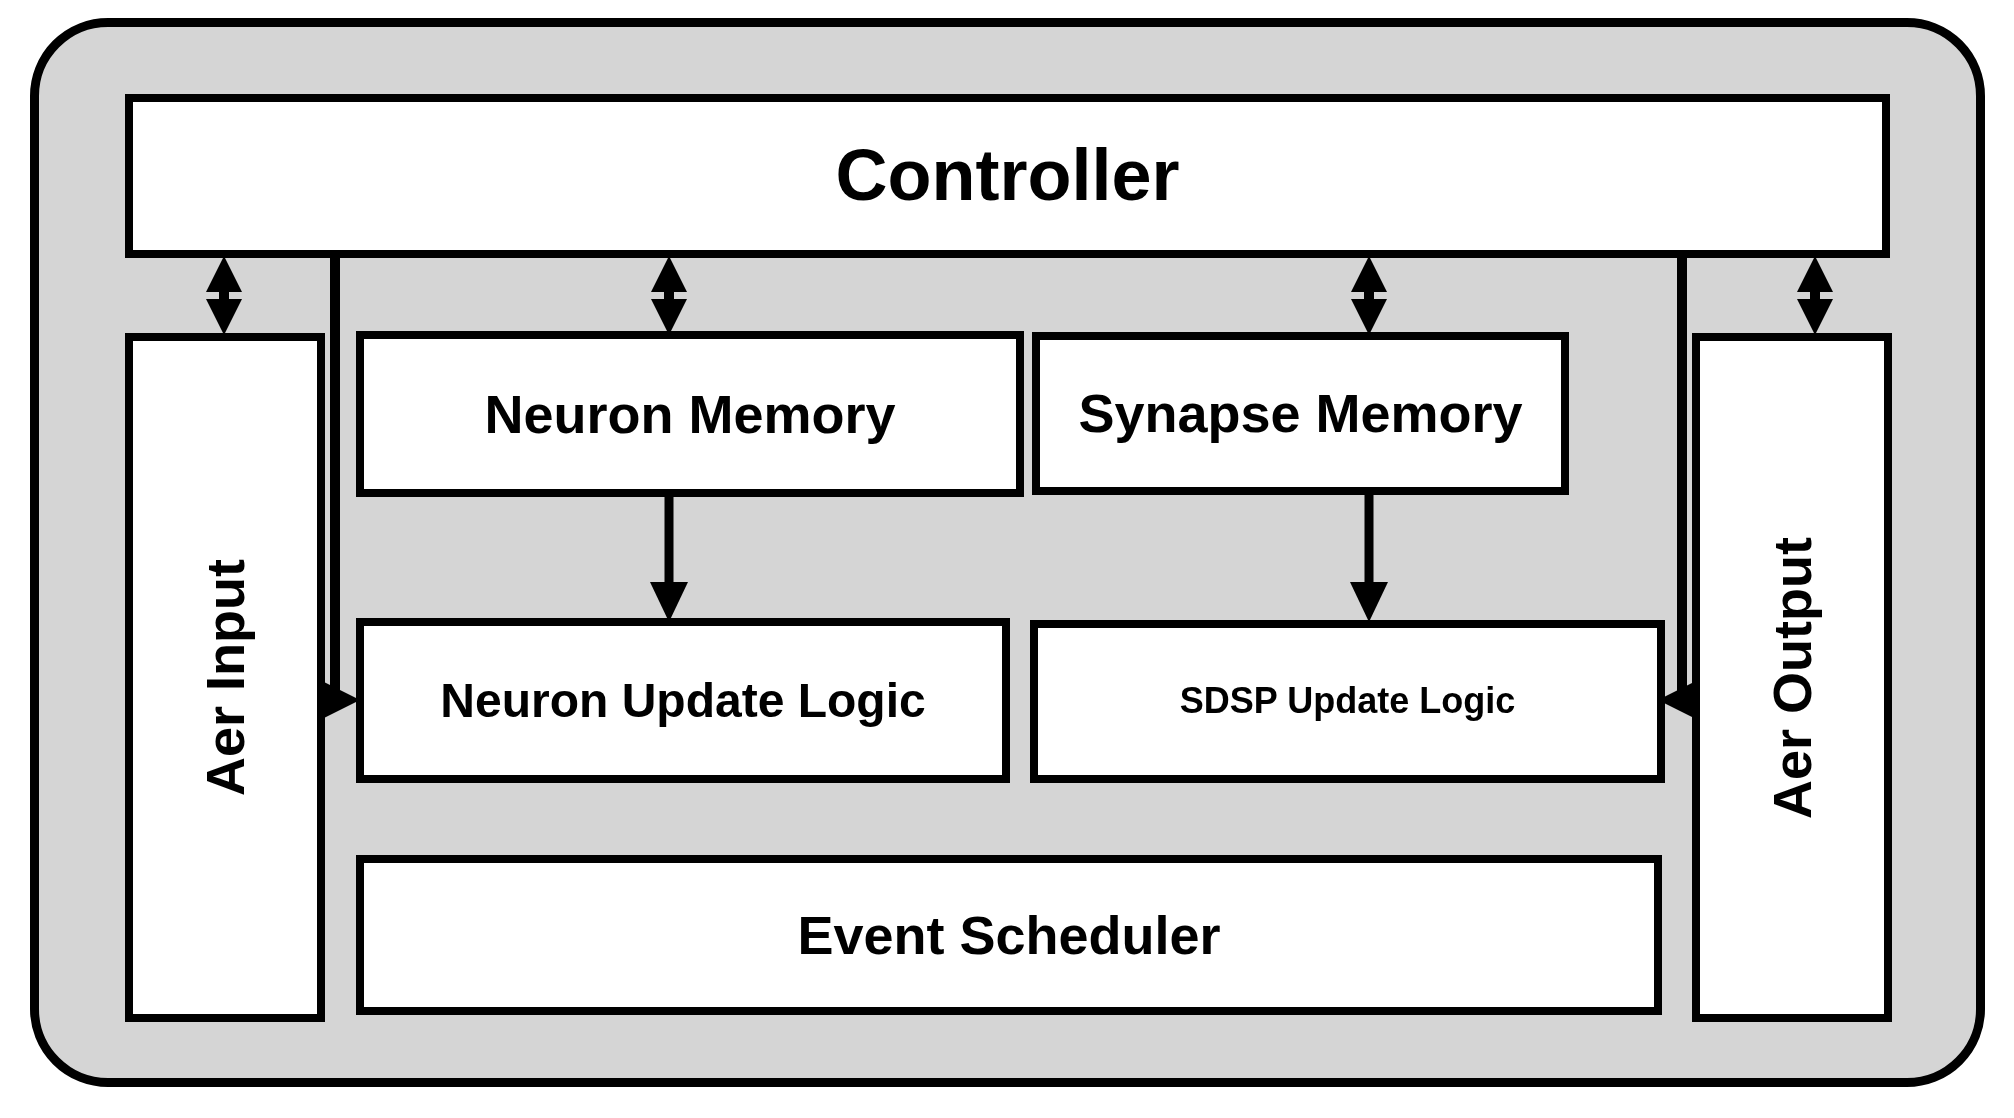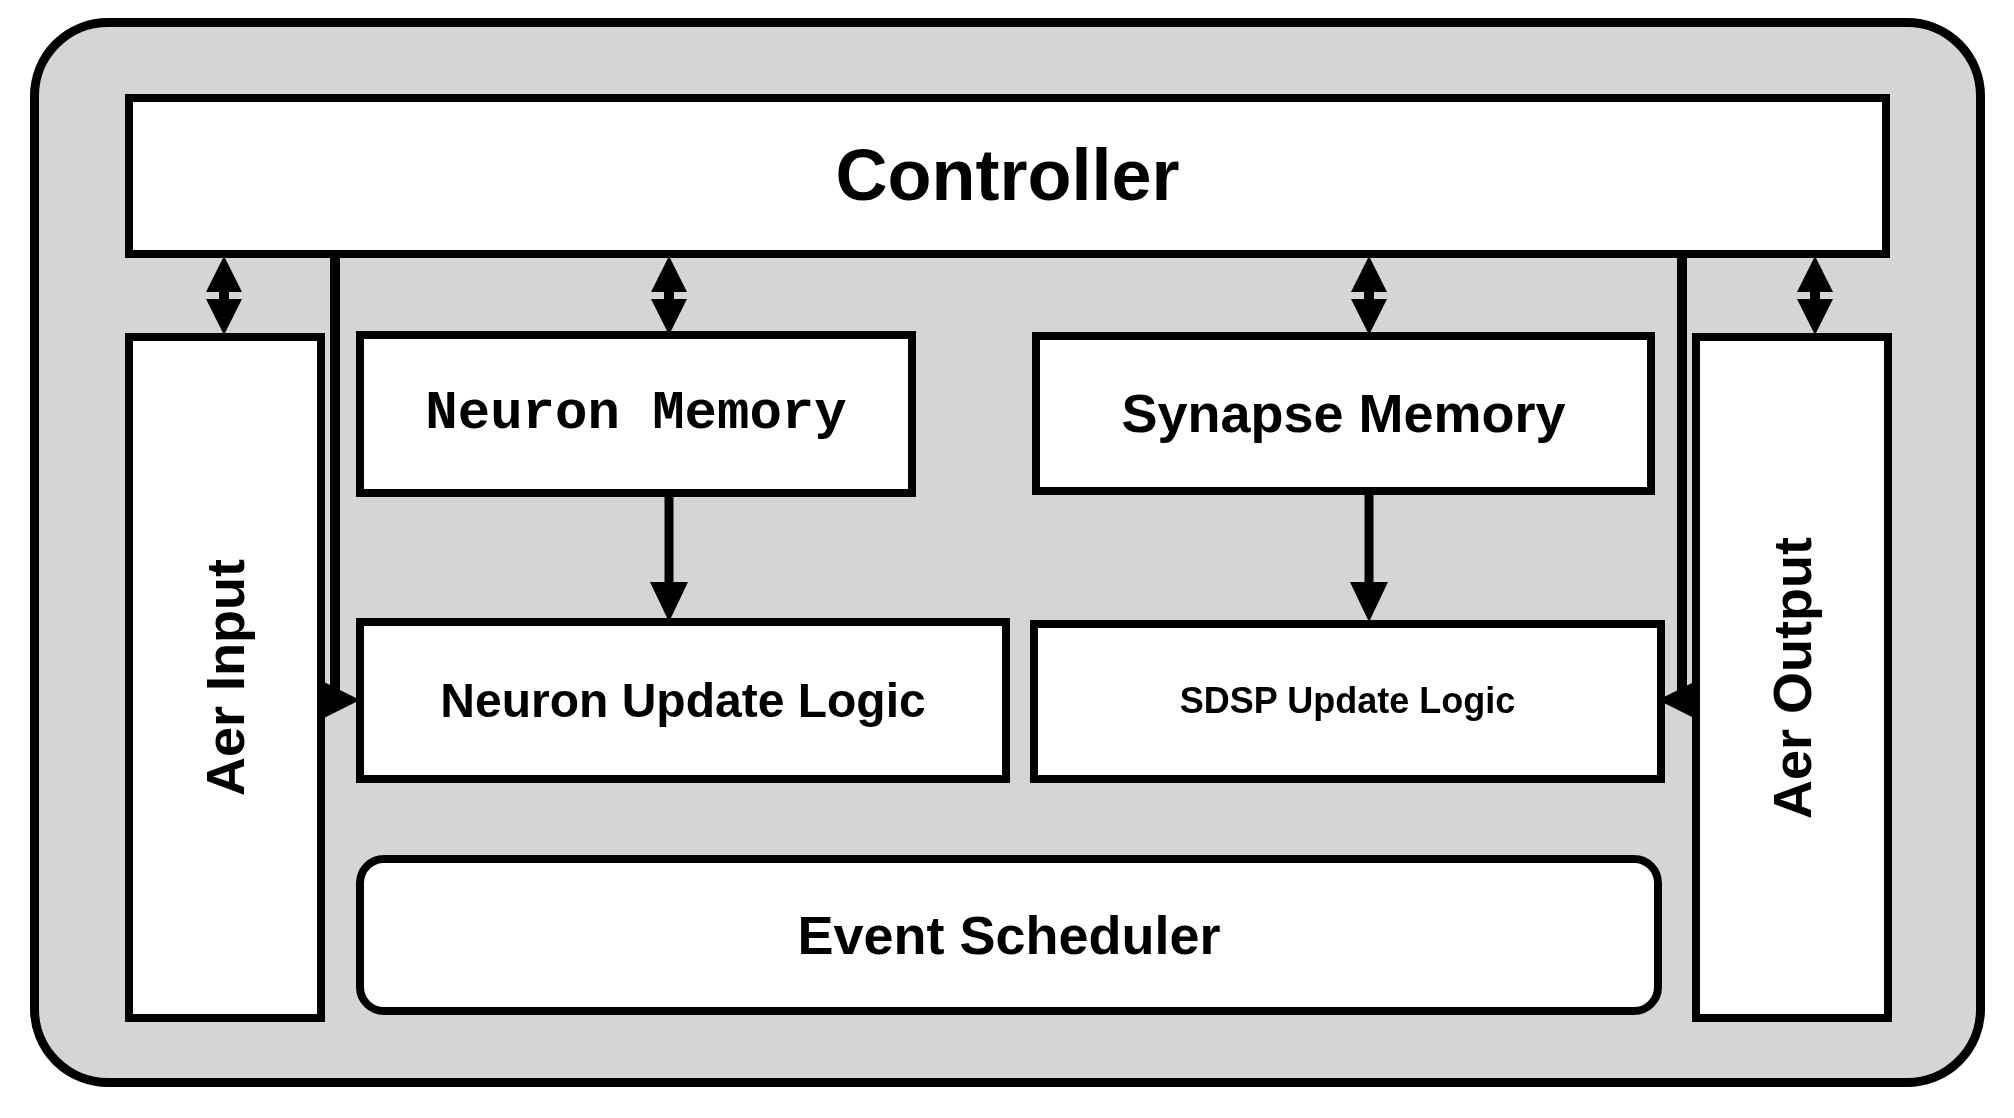--- a/index.html
+++ b/index.html
@@ -68,44 +68,42 @@
     padding: 0;
     width: auto;
   }
   #aer-output {
     left: 1692px; top: 333px;
     width: 200px;  height: 689px;
     font-size: 54px;
   }
   #neuron-memory {
     left: 356px; top: 331px;
-    width: 560px; height: 166px;
-    font-size: 54px;
-    font-family: Liberation Mono, monospace;
+    width: 668px; height: 166px;
+    font-size: 54px;
   }
   #synapse-memory {
     left: 1032px; top: 332px;
-    width: 623px;  height: 163px;
+    width: 537px;  height: 163px;
     font-size: 54px;
   }
   #neuron-update-logic {
     left: 356px; top: 618px;
     width: 654px; height: 165px;
     font-size: 48px;
   }
   #sdsp-update-logic {
     left: 1030px; top: 620px;
     width: 635px;  height: 163px;
     font-size: 36px;
   }
   #event-scheduler {
     left: 356px; top: 855px;
     width: 1306px; height: 160px;
     font-size: 54px;
-    border-radius: 28px;
   }
   
   #wires {
     position: absolute;
     left: 0; top: 0;
     width: 2014px;
     height: 1118px;
     pointer-events: none;
   }
 </style>

